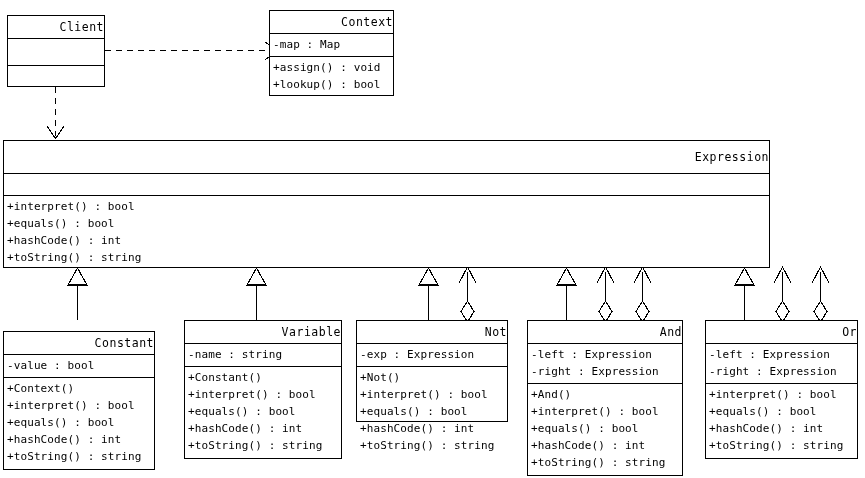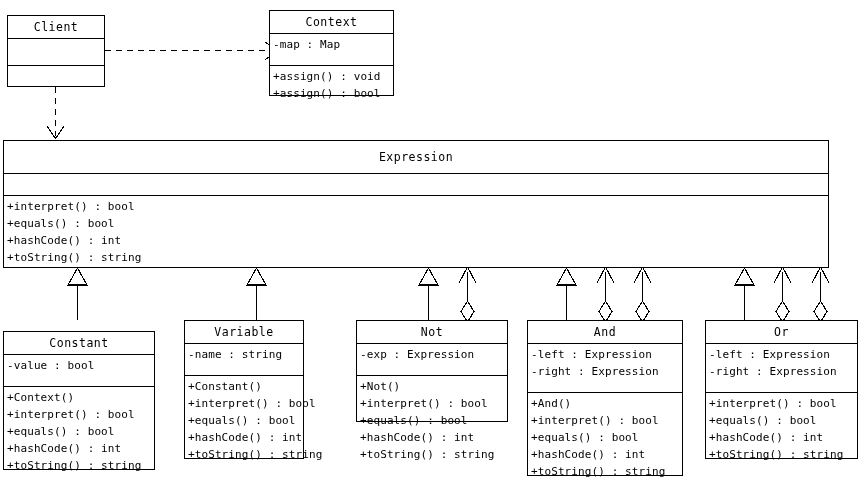--- a/index.html
+++ b/index.html
@@ -5,22 +5,22 @@
 <style>
   html,body{margin:0;padding:0;background:#ffffff;}
   body{width:865px;height:478px;position:relative;overflow:hidden;
        font-family:"DejaVu Sans Mono","Liberation Mono",monospace;
        color:#000000;-webkit-font-smoothing:none;}
   #diagram{position:absolute;left:0;top:0;width:865px;height:478px;}
 
   .uml-class{position:absolute;border:1px solid #000;background:#fff;box-sizing:border-box;}
   .uml-compartment{box-sizing:border-box;border-bottom:1px solid #000;}
   .uml-compartment.last{border-bottom:none;}
-  .uml-title{text-align:center;font-size:11.5px;line-height:22px;height:23px;letter-spacing:0.5px;}
-  .uml-rowlist{padding:2px 0 12px 0;}
+  .uml-title{text-align:right;font-size:11.5px;line-height:22px;height:23px;letter-spacing:0.5px;}
+  .uml-rowlist{padding:2px 0 3px 0;}
   .uml-row{font-size:11px;line-height:17px;white-space:pre;padding-left:3px;letter-spacing:0.1px;}
   .uml-empty{height:22px;}
   .uml-blankrow{height:27px;}
 
   svg.edges{position:absolute;left:0;top:0;width:865px;height:478px;overflow:visible;pointer-events:none;}
   svg.edges line, svg.edges polyline, svg.edges polygon, svg.edges path{
       stroke:#000;stroke-width:1.1;fill:none;shape-rendering:crispEdges;}
   svg.edges polygon.hollow{fill:#ffffff;}
   svg.edges .dashed{stroke-dasharray:6 5;}
   svg.edges .openarrow{fill:none;stroke-width:1.1;}
@@ -104,25 +104,25 @@
     <div class="uml-compartment last uml-blankrow"></div>
   </div>
 
   <div class="uml-class" style="left:269px;top:10px;width:125px;height:86px;">
     <div class="uml-compartment uml-title">Context</div>
     <div class="uml-compartment uml-rowlist">
       <div class="uml-row">-map : Map</div>
     </div>
     <div class="uml-compartment last uml-rowlist">
       <div class="uml-row">+assign() : void</div>
-      <div class="uml-row">+assign() : bool</div>
-    </div>
-  </div>
-
-  <div class="uml-class" style="left:3px;top:140px;width:826px;height:128px;">
+      <div class="uml-row">+lookup() : bool</div>
+    </div>
+  </div>
+
+  <div class="uml-class" style="left:3px;top:140px;width:767px;height:128px;">
     <div class="uml-compartment uml-title" style="height:33px;line-height:32px;">Expression</div>
     <div class="uml-compartment uml-empty"></div>
     <div class="uml-compartment last uml-rowlist">
       <div class="uml-row">+interpret() : bool</div>
       <div class="uml-row">+equals() : bool</div>
       <div class="uml-row">+hashCode() : int</div>
       <div class="uml-row">+toString() : string</div>
     </div>
   </div>
 
@@ -133,21 +133,21 @@
     </div>
     <div class="uml-compartment last uml-rowlist">
       <div class="uml-row">+Context()</div>
       <div class="uml-row">+interpret() : bool</div>
       <div class="uml-row">+equals() : bool</div>
       <div class="uml-row">+hashCode() : int</div>
       <div class="uml-row">+toString() : string</div>
     </div>
   </div>
 
-  <div class="uml-class" style="left:184px;top:320px;width:120px;height:139px;">
+  <div class="uml-class" style="left:184px;top:320px;width:158px;height:139px;">
     <div class="uml-compartment uml-title">Variable</div>
     <div class="uml-compartment uml-rowlist">
       <div class="uml-row">-name : string</div>
     </div>
     <div class="uml-compartment last uml-rowlist">
       <div class="uml-row">+Constant()</div>
       <div class="uml-row">+interpret() : bool</div>
       <div class="uml-row">+equals() : bool</div>
       <div class="uml-row">+hashCode() : int</div>
       <div class="uml-row">+toString() : string</div>

